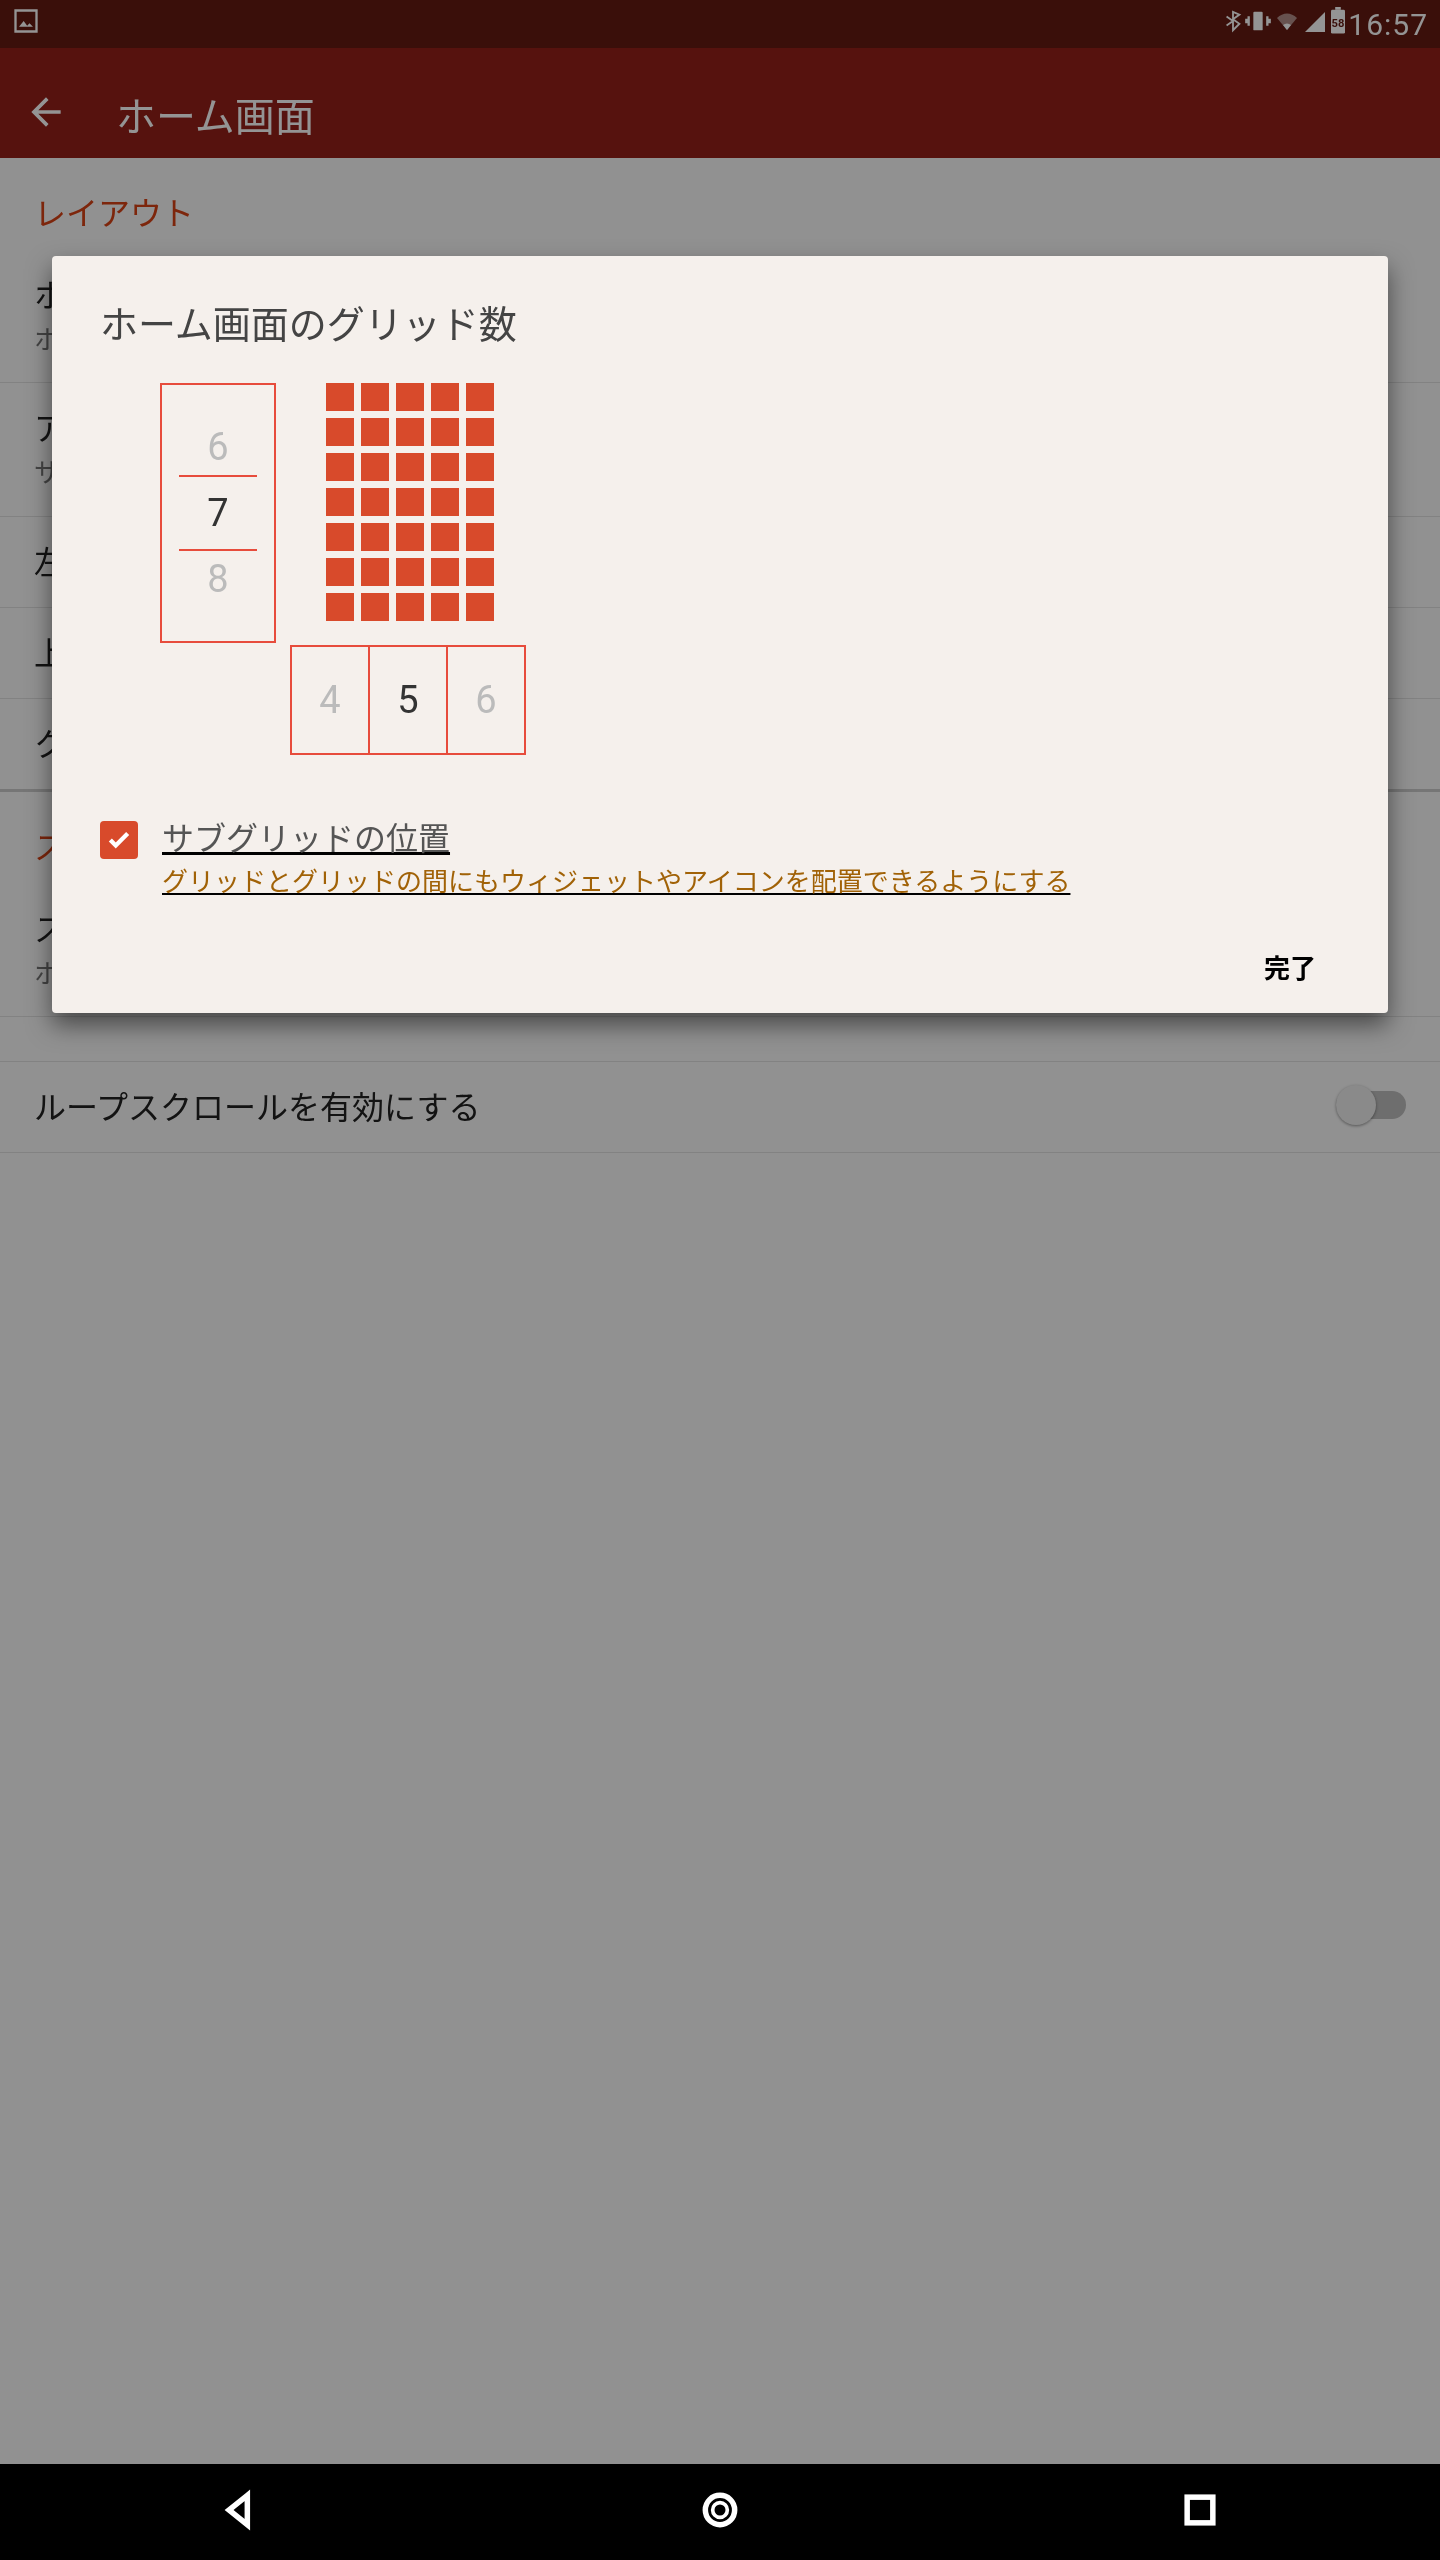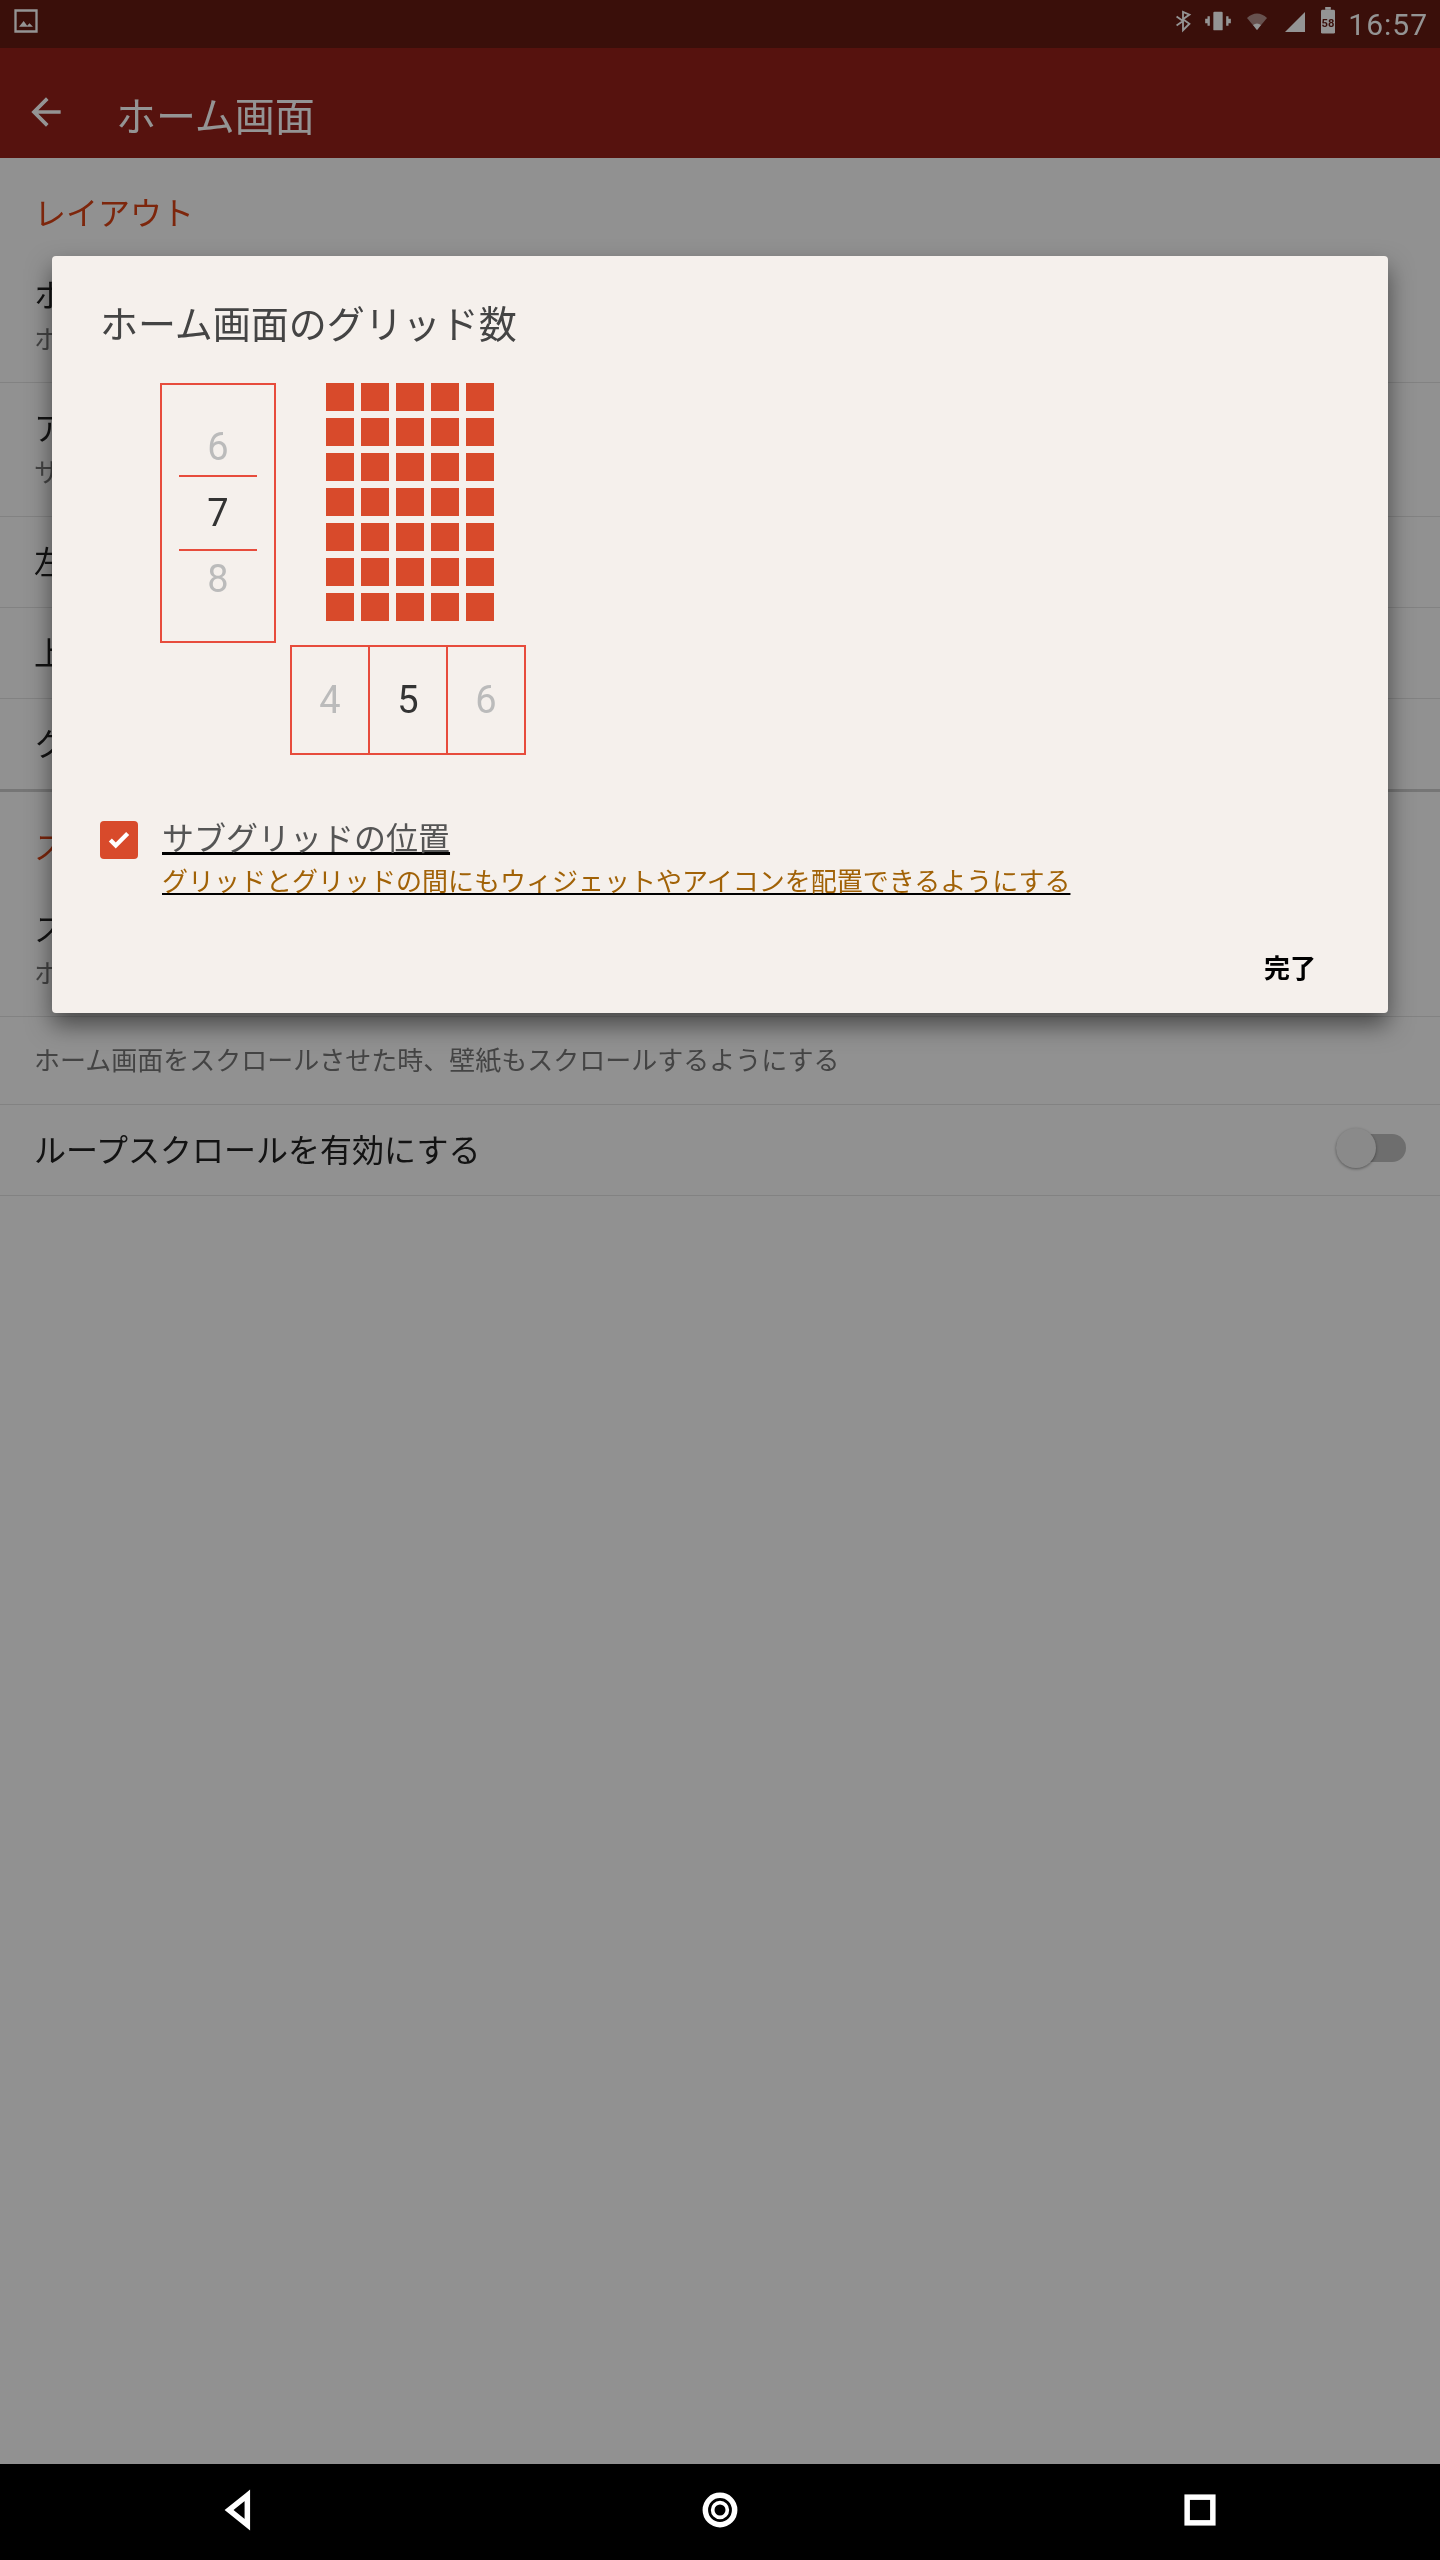--- a/index.html
+++ b/index.html
@@ -6,21 +6,21 @@
   html, body { width: 819px; height: 1456px; background: #000; overflow: hidden; }
 
   
   .status-bar {
     position: absolute; top: 0; left: 0; right: 0; height: 48px;
     background: #641a12; color: #fff; display: flex; align-items: center;
     padding: 0 12px; font-size: 28px; font-weight: 400;
   }
   .status-left { display: flex; align-items: center; }
   .status-left svg { width: 28px; height: 28px; fill: #fff; }
-  .status-right { margin-left: auto; display: flex; align-items: center; gap: 10px; }
+  .status-right { margin-left: auto; display: flex; align-items: center; }
   .status-right svg { fill: #fff; }
   .clock { font-size: 30px; letter-spacing: 1px; }
 
   
   .app-bar {
     position: absolute; top: 48px; left: 0; right: 0; height: 132px;
     background: #951f19; display: flex; align-items: center; padding: 0 24px;
   }
   .back-btn svg { width: 44px; height: 44px; fill: #fff; }
   .app-title { color: #fff; font-size: 40px; margin-left: 48px; font-weight: 400; }
@@ -177,21 +177,20 @@
   </div>
   <div class="pref" style="border-bottom-width:3px; border-bottom-color:#ccc;">
     <div class="pref-title">ク</div>
   </div>
   <div class="section-head">ス</div>
   <div class="pref">
     <div class="pref-title">ス</div>
     <div class="pref-sub">ホ</div>
   </div>
   <div class="pref">
-    <div class="pref-sub">ホーム画面をスクロールさせた時、壁紙もスクロールするようにする</div>
   </div>
   <div class="pref switch-pref">
     <div class="pref-title">ループスクロールを有効にする</div>
     <div class="switch">
         <div class="knob"></div>
       </div>
   </div>
 </div>
 
 <div class="scrim"></div>

